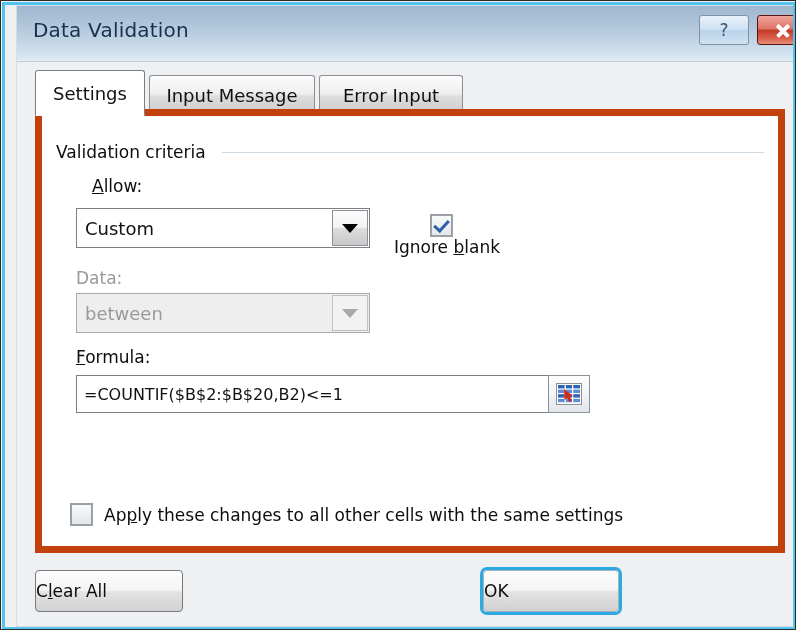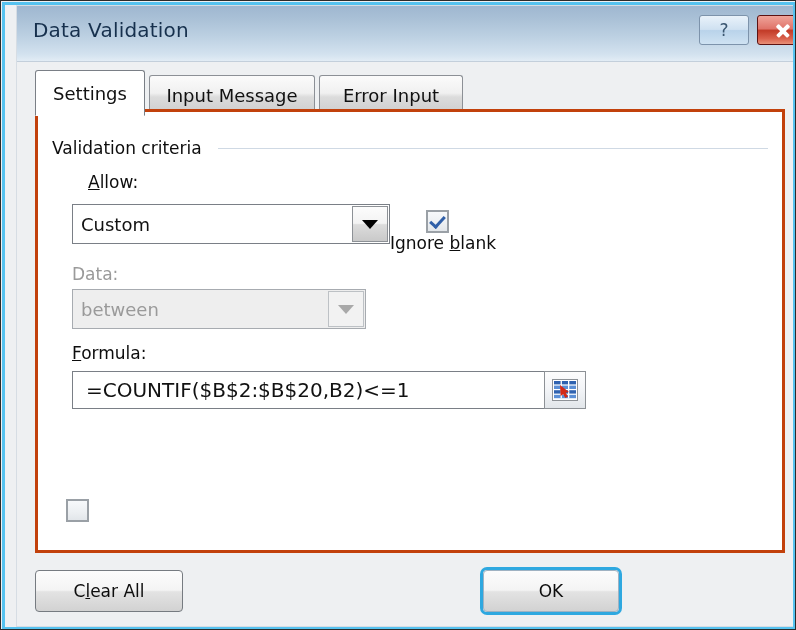--- a/index.html
+++ b/index.html
@@ -147,21 +147,21 @@
 
   
   .panel {
     position: absolute;
     left: 18px;
     top: 103px;
     width: 750px;
     height: 444px;
     box-sizing: border-box;
     background: #ffffff;
-    border: 3px solid #c2410c;
+    border: 7px solid #c2410c;
   }
 
   .group-label {
     position: absolute;
     left: 14px;
     top: 26px;
     font-size: 17px;
     color: #0d0d0d;
     background: #ffffff;
     padding-right: 8px;
@@ -233,25 +233,25 @@
   }
   .combo.disabled .tri-down { border-top-color: #a9a9a9; }
 
   
   .textbox {
     position: absolute;
     box-sizing: border-box;
     height: 38px;
     border: 1px solid #7a7f86;
     background: #ffffff;
-    font-size: 20px;
+    font-size: 16px;
     color: #111111;
     display: flex;
     align-items: center;
-    padding-left: 13px;
+    padding-left: 7px;
     white-space: nowrap;
     overflow: hidden;
   }
 
   
   .range-btn {
     position: absolute;
     box-sizing: border-box;
     width: 42px;
     height: 38px;
@@ -300,21 +300,21 @@
     position: absolute;
     box-sizing: border-box;
     height: 42px;
     border: 1px solid #767b81;
     border-radius: 4px;
     background: linear-gradient(to bottom, #fcfcfc 0%, #f4f4f4 48%, #e3e3e3 52%, #d2d2d2 100%);
     font-size: 17px;
     color: #0d0d0d;
     display: flex;
     align-items: center;
-    justify-content: center;
+    justify-content: flex-start;
     cursor: default;
     white-space: nowrap;
   }
   .btn.default {
     border: 1px solid #9fb2c2;
     box-shadow: 0 0 0 3px #2ea8e0;
   }
   .btn-clear  { left: 18px;  bottom: 14px; width: 148px; }
   .btn-ok     { left: 466px; bottom: 14px; width: 136px; }
   .btn-cancel { left: 624px; bottom: 14px; width: 152px; }
@@ -349,21 +349,21 @@
       </div>
     </div>
 
     <div class="panel">
 
       <div class="group-label">Validation criteria</div>
       <div class="group-rule"></div>
 
       <div class="field-label" style="left:50px; top:60px;"><span class="ul">A</span><span>llow:</span></div>
 
-      <div class="combo" style="left:34px; top:92px; width:318px;">
+      <div class="combo" style="left:34px; top:92px; width:294px;">
         <span class="val">Custom</span>
         <span class="arrow-btn">
             <span class="tri-down"></span>
           </span>
       </div>
 
       <div class="cbrow" style="left:352px; top:98px;flex-direction:column;">
         <span class="cbox checked"></span>
         <span class="cb-label"><span>Ignore </span><span class="ul">b</span><span>lank</span></span>
       </div>
@@ -389,20 +389,21 @@
           <rect x="2" y="11.2" width="22" height="3.4" fill="#2f62b0"></rect>
           <rect x="2" y="15.8" width="22" height="3.4" fill="#5b8fd6"></rect>
           <rect x="8.6" y="2" width="1.3" height="17.2" fill="#ffffff"></rect>
           <rect x="16" y="2" width="1.3" height="17.2" fill="#ffffff"></rect>
           <path d="M8 6 L17 13 L13.6 13.8 L16 17.5 L13.4 19 L11.2 15.2 L8.6 17 Z" fill="#d32a18"></path>
         </svg>
       </div>
 
       <div class="cbrow" style="left:28px; top:387px;">
         <span class="cbox"></span>
+        <span class="cb-label"><span>Ap</span><span class="ul">p</span><span>ly these changes to all other cells with the same settings</span></span>
       </div>
 
     </div>
 
     <div class="btn btn-clear">
       <span><span>C</span><span class="ul">l</span><span>ear All</span></span>
     </div>
 
     <div class="btn default btn-ok">
       <span>OK</span>

